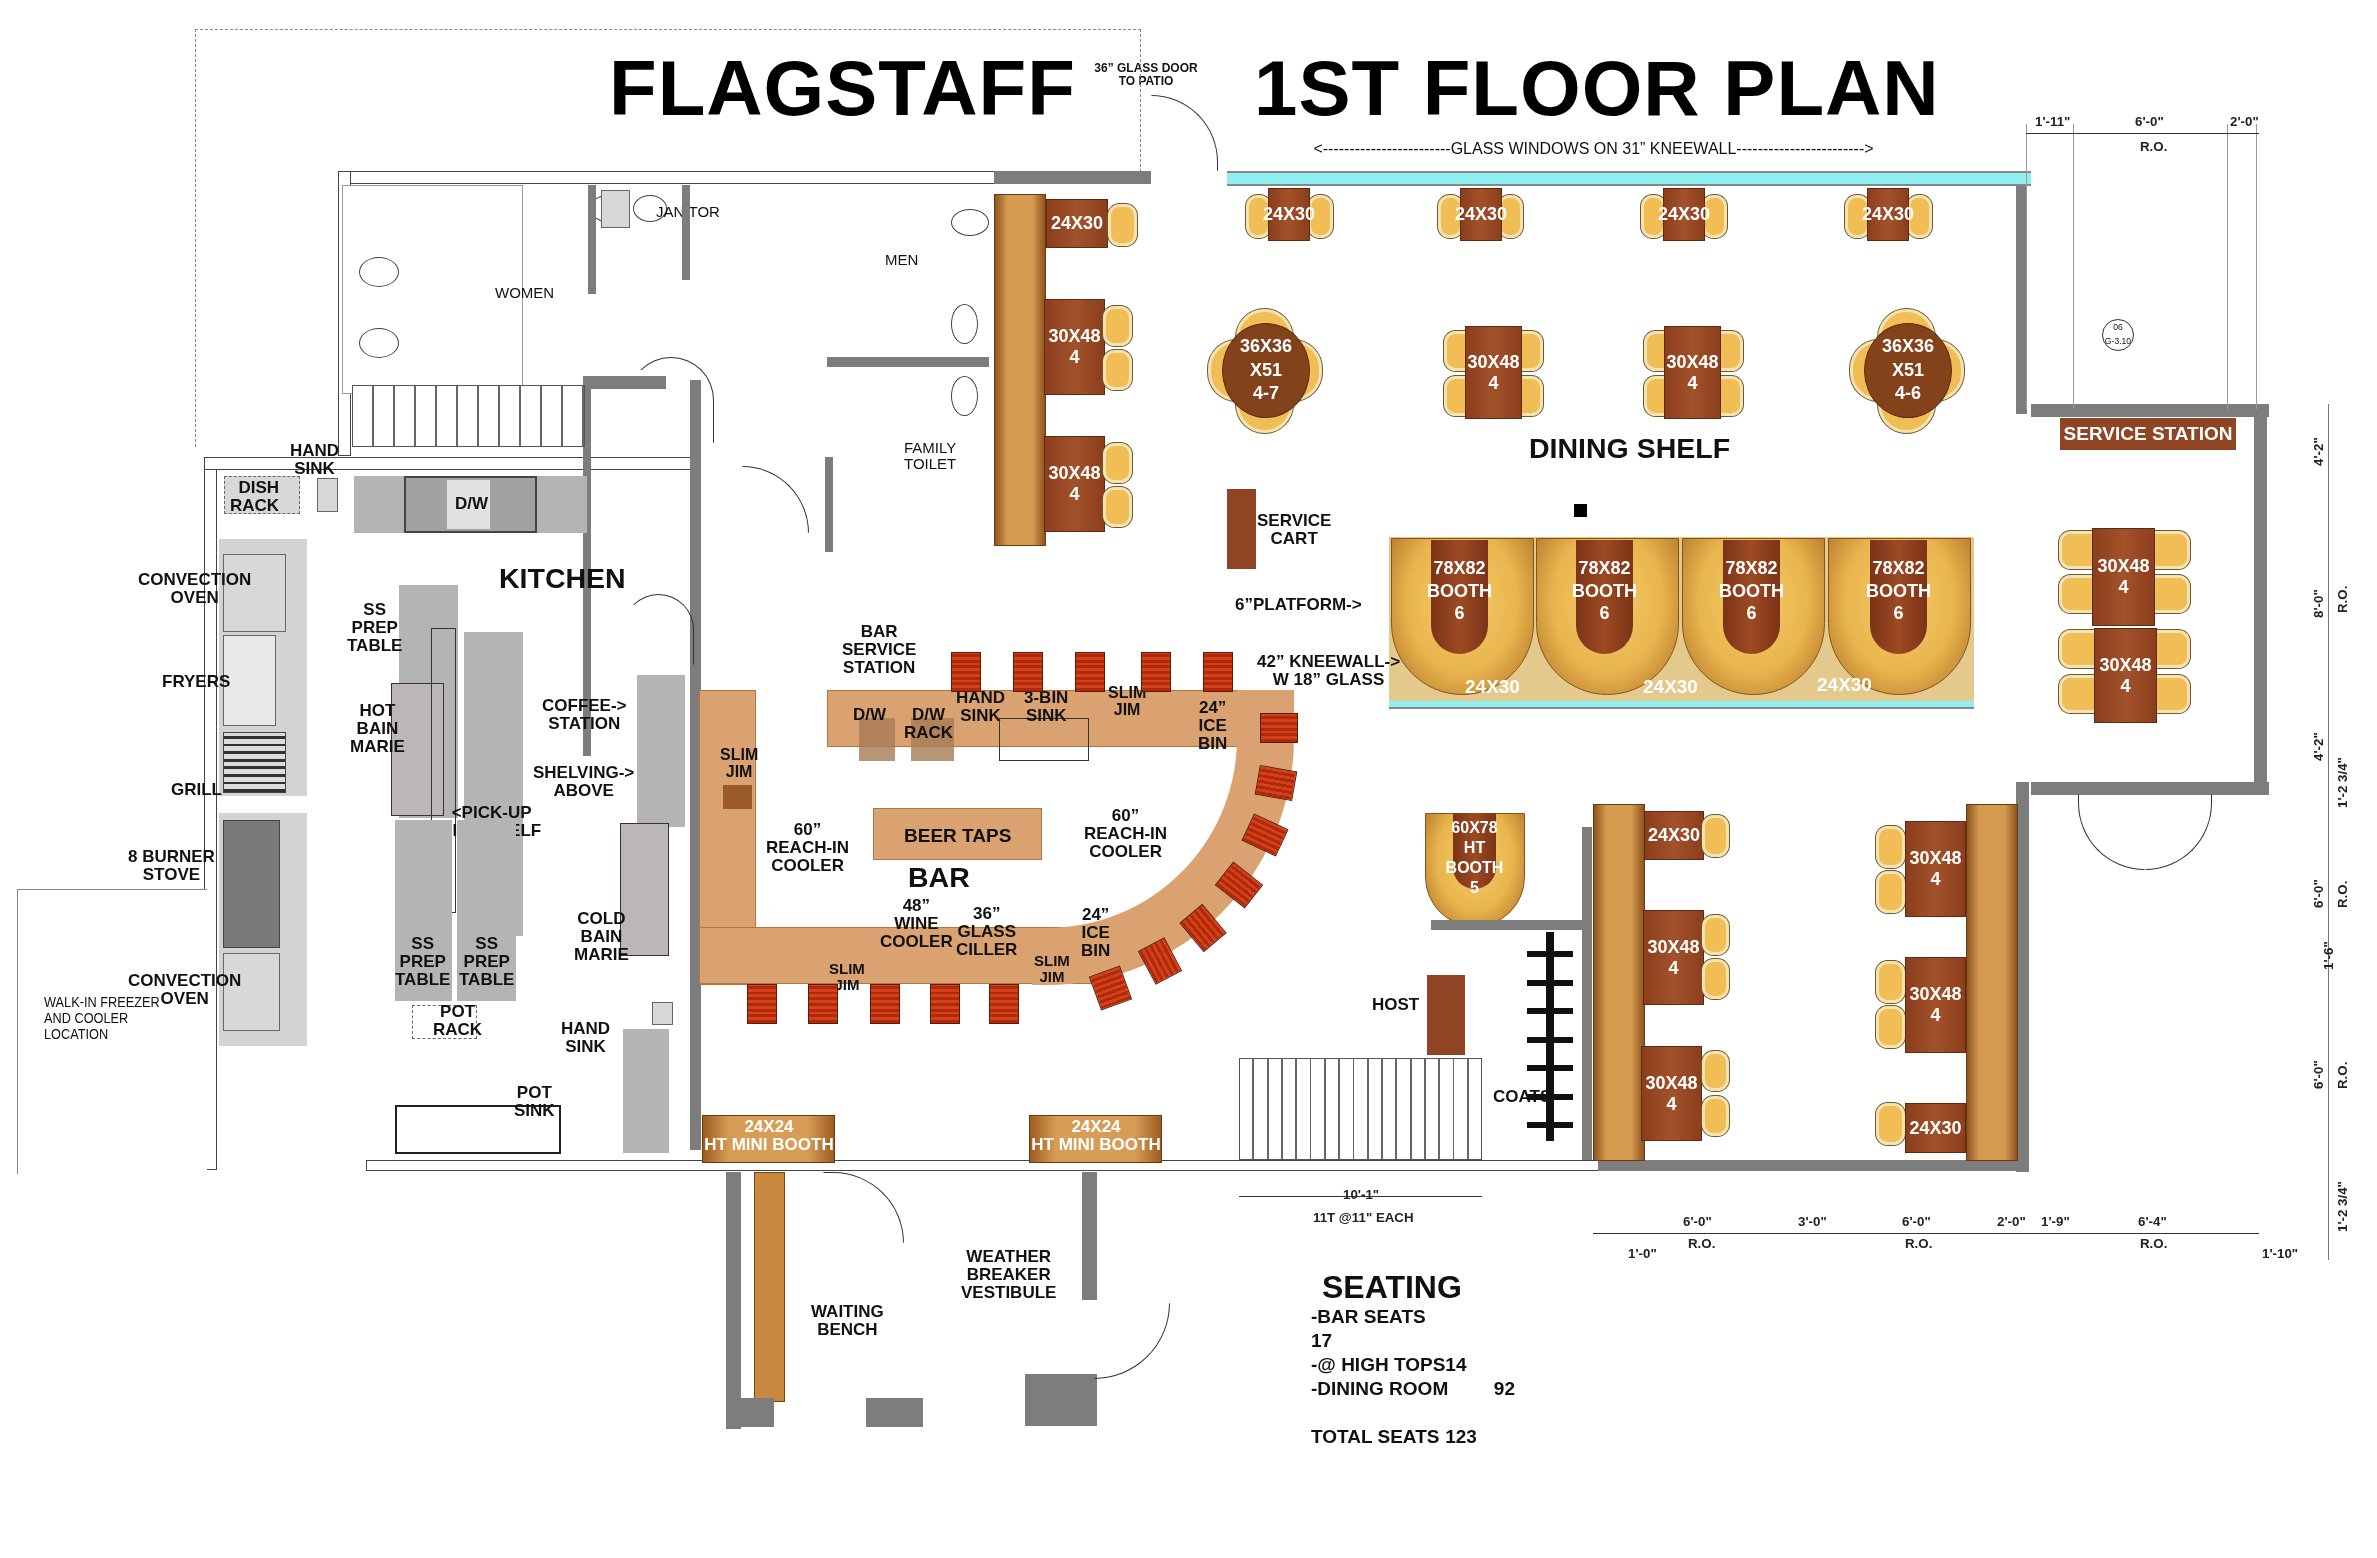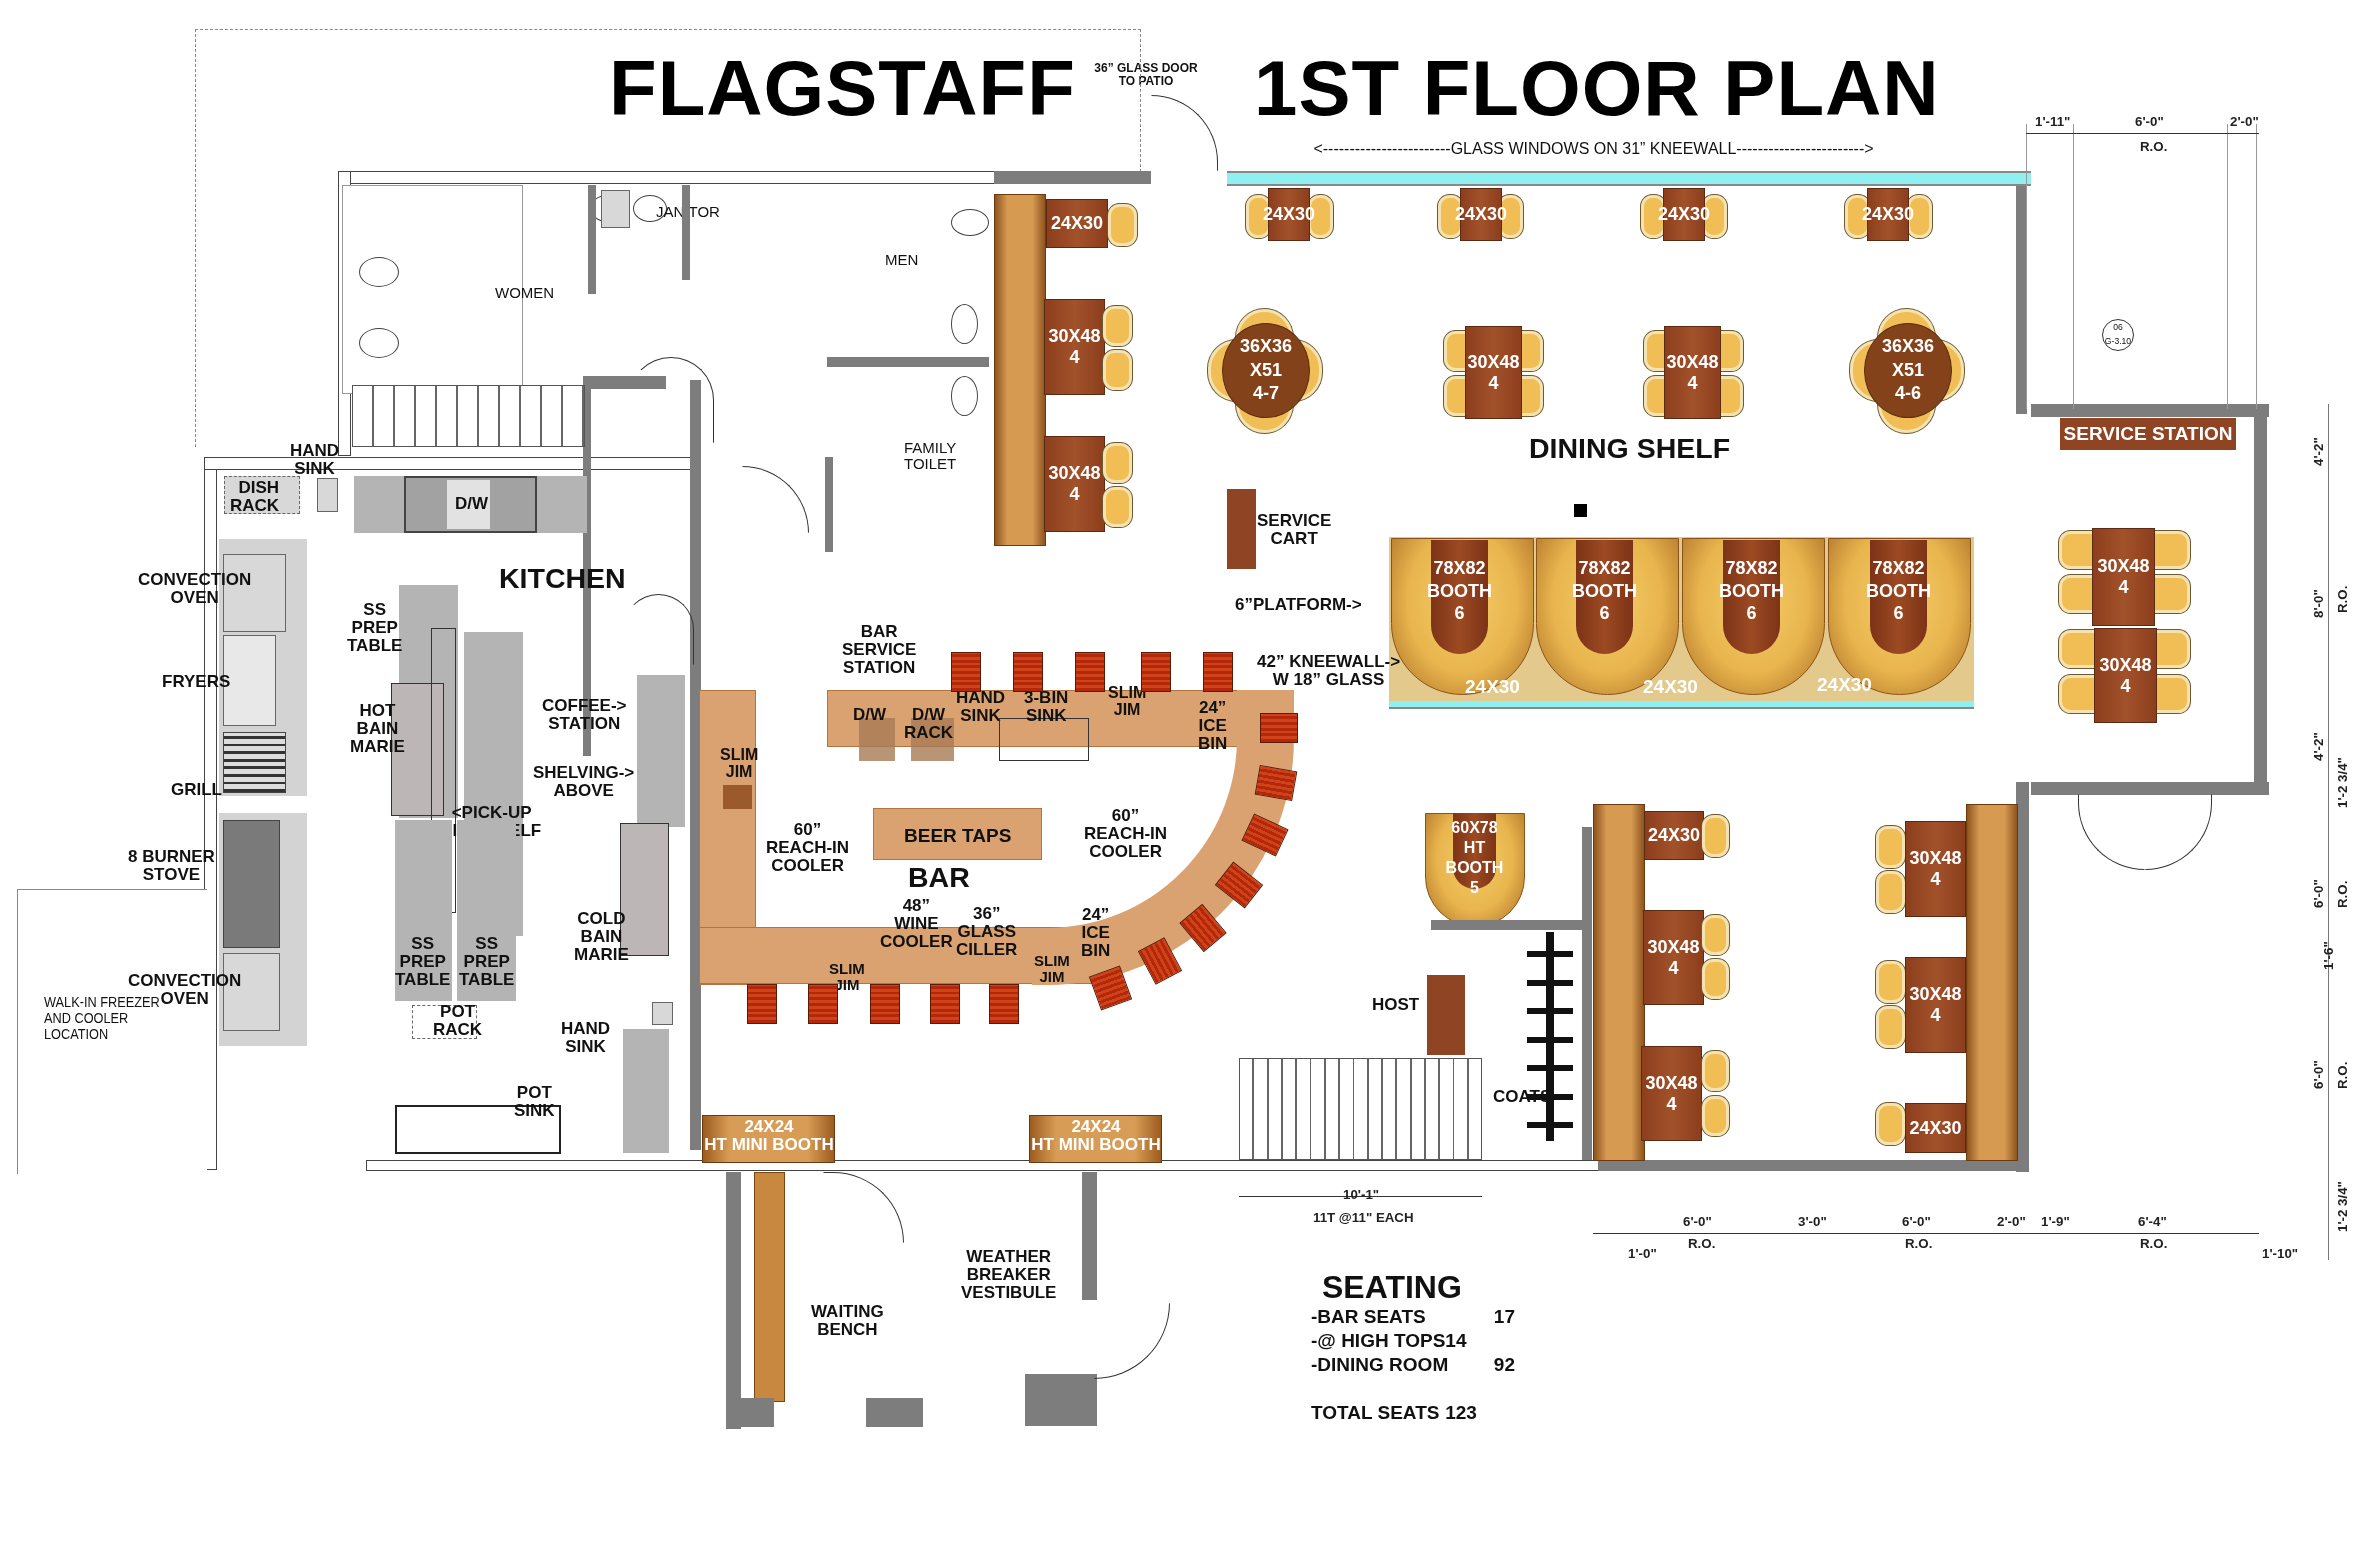--- a/index.html
+++ b/index.html
@@ -404,21 +404,21 @@
 <div class="wall" style="left:866px;top:1398px;width:57px;height:28.5px;"></div>
 <div class="wall" style="left:1025px;top:1374px;width:72px;height:52px;"></div>
 <div class="lbl sm" style="left:961px;top:1248px;">WEATHER
 BREAKER
 VESTIBULE</div>
 <div class="door-arc" style="left:823px;top:1172px;width:81px;height:71px;border-radius:0 71px 0 0;"></div>
 <div class="door-arc" style="left:1094px;top:1303px;width:76px;height:76px;border-radius:0 0 76px 0;border-color:transparent #333 #333 transparent;"></div>
 
 <div class="lbl" style="left:1322px;top:1271px;font-size:32px;text-align:left;">SEATING</div>
 <div class="abs" style="left:1311px;top:1305px;width:204px;font-weight:bold;font-size:19px;line-height:24px;">
-  <div style="display:flex;justify-content:space-between;">
+  <div style="display:flex;justify-content:space-between;flex-direction:column;">
     <span>-BAR SEATS</span>
     <span>17</span>
   </div>
   <div style="display:flex;justify-content:flex-start;">
     <span>-@ HIGH TOPS</span>
     <span>14</span>
   </div>
   <div style="display:flex;justify-content:space-between;">
     <span>-DINING ROOM</span>
     <span>92</span>

